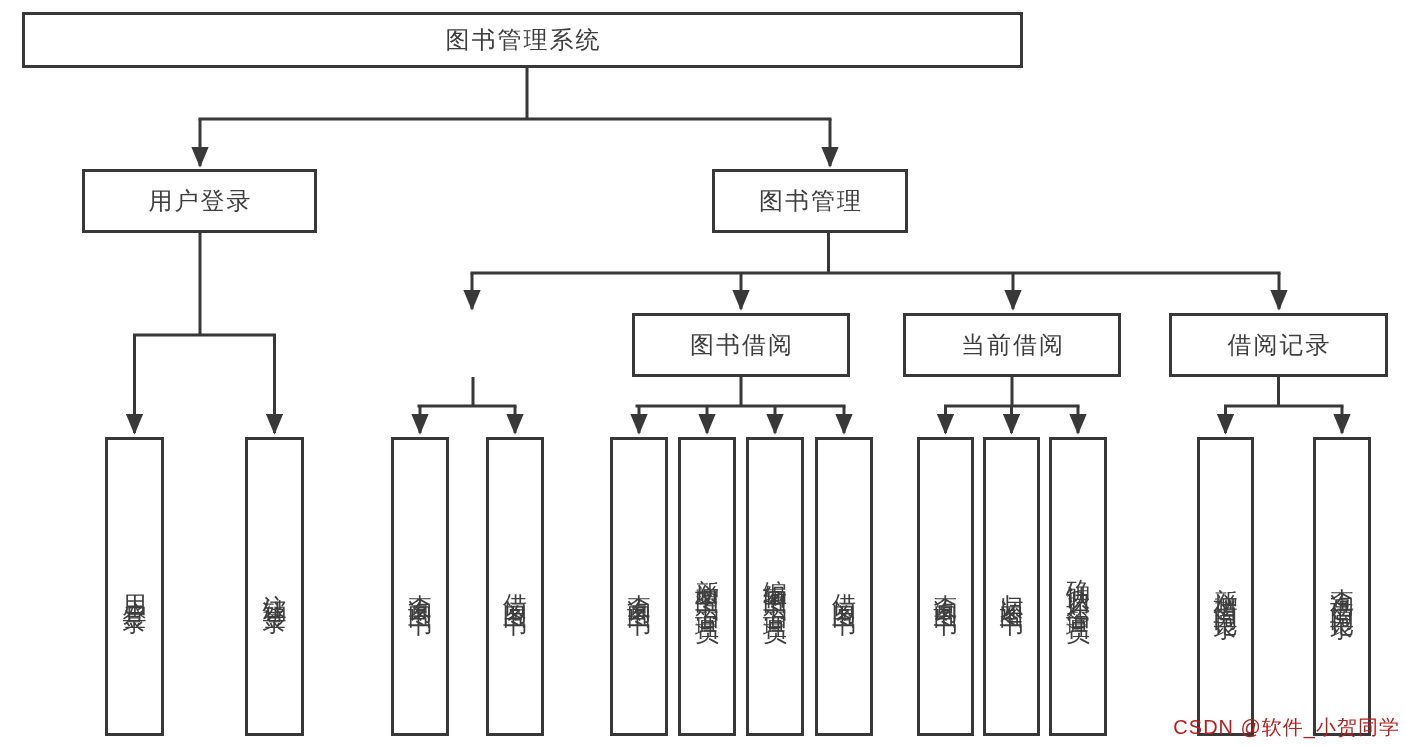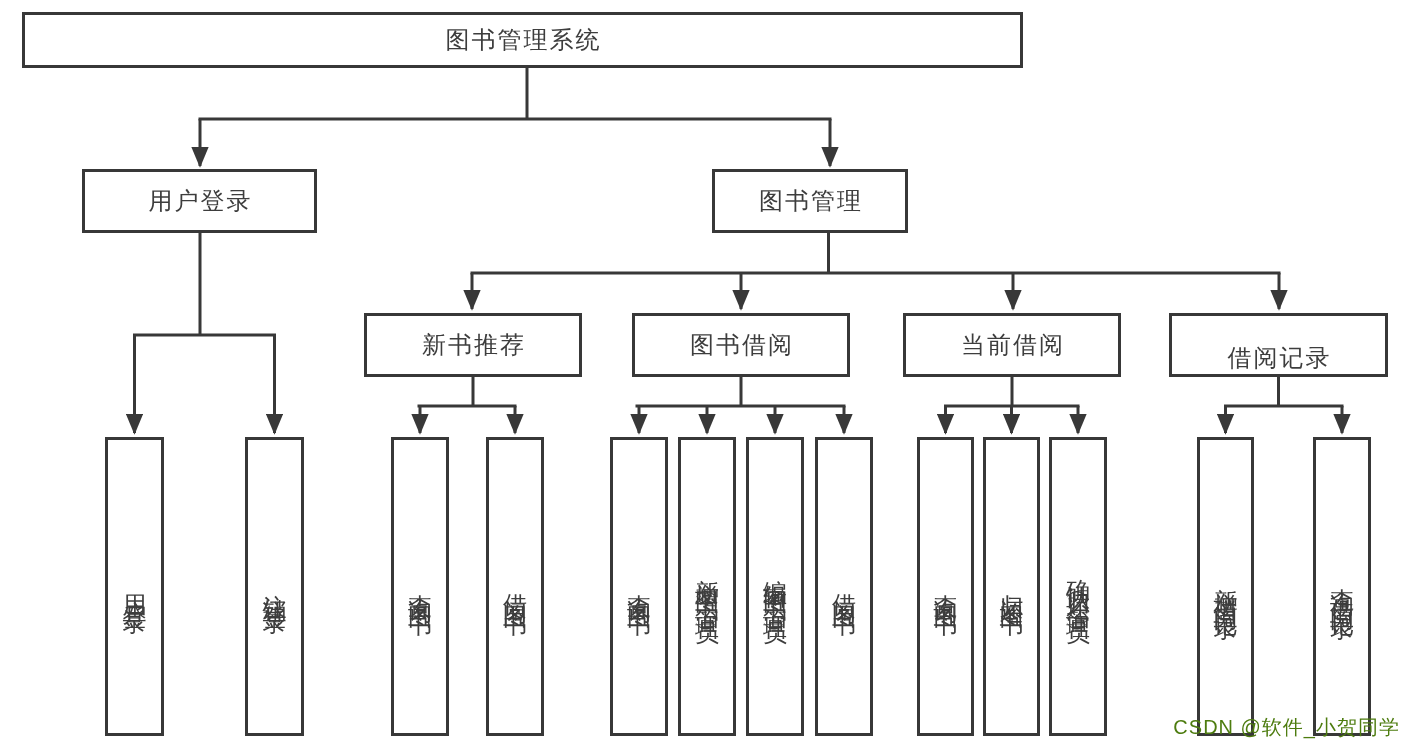--- a/index.html
+++ b/index.html
@@ -37,21 +37,21 @@
     letter-spacing: 6px;
     line-height: 1;
     white-space: nowrap;
   }
   .watermark {
     position: absolute;
     right: 5px;
     bottom: 6px;
     font-size: 20px;
     letter-spacing: 1px;
-    color: #4d7c0f;
+    color: #b91c1c;
     z-index: 5;
     white-space: nowrap;
   }
 </style>
 </head>
 <body>
 
 <div class="canvas">
 
   <svg class="connectors" viewBox="0 0 1405 747" xmlns="http://www.w3.org/2000/svg">
@@ -100,30 +100,27 @@
     <span class="label">图书管理系统</span>
   </div>
 
   <div class="node h-node" style="left:82px; top:169px; width:235px; height:64px;">
     <span class="label">用户登录</span>
   </div>
   <div class="node h-node" style="left:712px; top:169px; width:196px; height:64px;">
     <span class="label">图书管理</span>
   </div>
 
-  <div class="node h-node" style="left:364px; top:313px; width:218px; height:64px;">
-    <span class="label">新书推荐</span>
-  </div>
   <div class="node h-node" style="left:632px; top:313px; width:218px; height:64px;text-align:center;">
     <span class="label">图书借阅</span>
   </div>
   <div class="node h-node" style="left:903px; top:313px; width:218px; height:64px;">
     <span class="label">当前借阅</span>
   </div>
-  <div class="node h-node" style="left:1169px; top:313px; width:219px; height:64px;align-items:flex-end;">
+  <div class="node h-node" style="left:1169px; top:313px; width:219px; height:64px;">
     <span class="label">借阅记录</span>
   </div>
 
   <div class="node v-node" style="left:105px; top:437px; width:59px; height:299px;">
     <span class="label">用户登录</span>
   </div>
   <div class="node v-node" style="left:245px; top:437px; width:59px; height:299px;">
     <span class="label">注销登录</span>
   </div>
 

